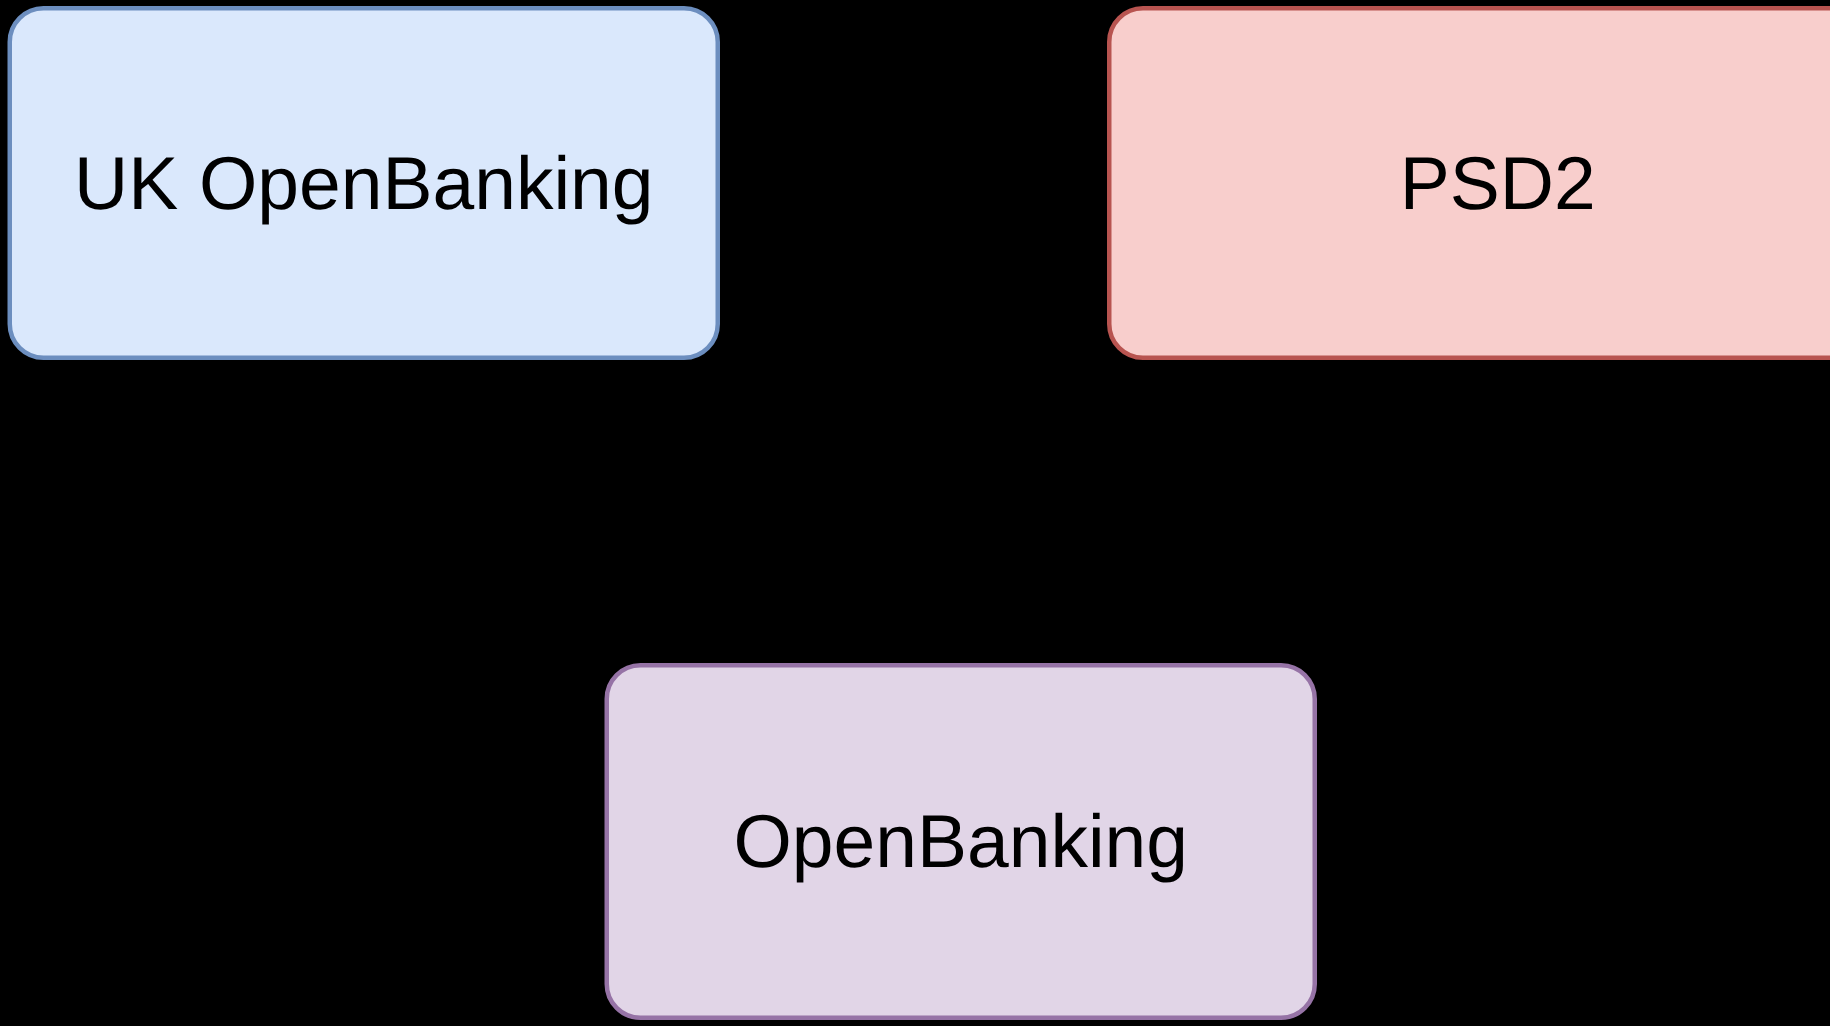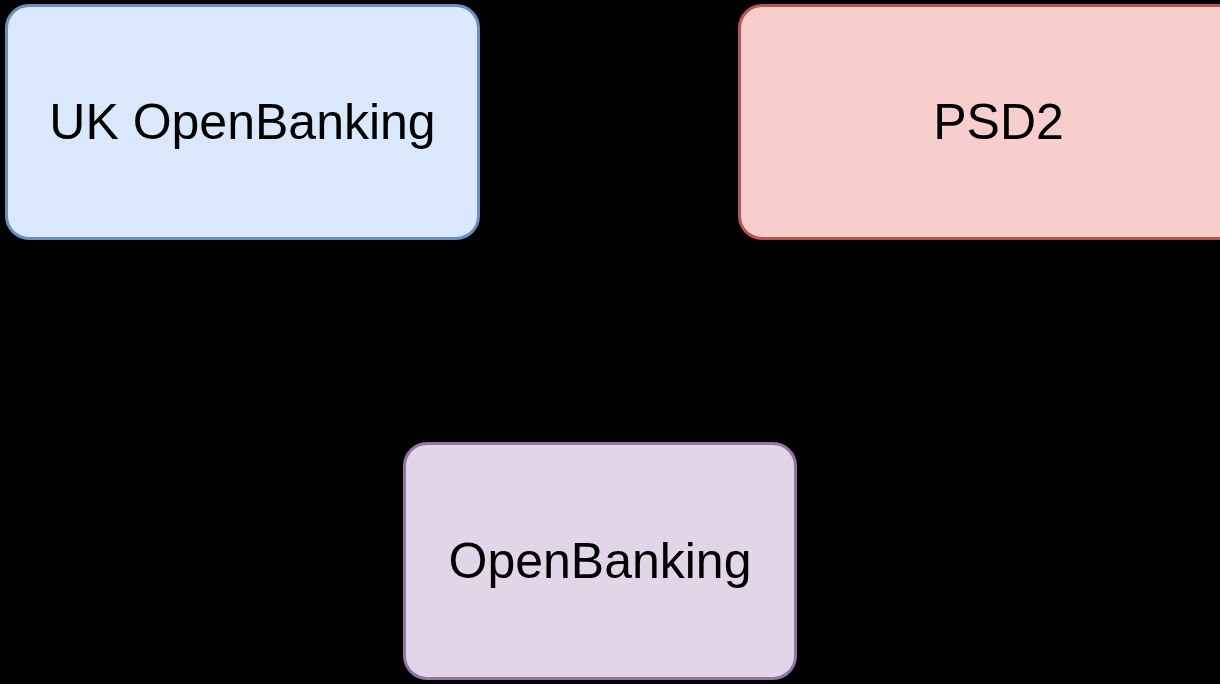--- a/index.html
+++ b/index.html
@@ -33,21 +33,21 @@
   }
   .node-label {
     font-size: 50px;
     line-height: 1.2;
     color: #000000;
     white-space: nowrap;
   }
   
   #node-0 { left: 5px;   top: 4px;   width: 475px; height: 236px; }
   #node-1 { left: 738px; top: 4px;   width: 521px; height: 236px; }
-  #node-2 { left: 403px; top: 442px; width: 394px; height: 238px; }
+  #node-2 { left: 403px; top: 442px; width: 475px; height: 238px; }
 </style>
 </head>
 <body style="background: rgb(0, 0, 0);">
 
 <div class="canvas">
 
   <div id="node-0" class="node" style="background: rgb(218, 232, 252); border-color: rgb(108, 142, 191); color: rgb(0, 0, 0);">
     <span class="node-label">UK OpenBanking</span>
   </div>
 

